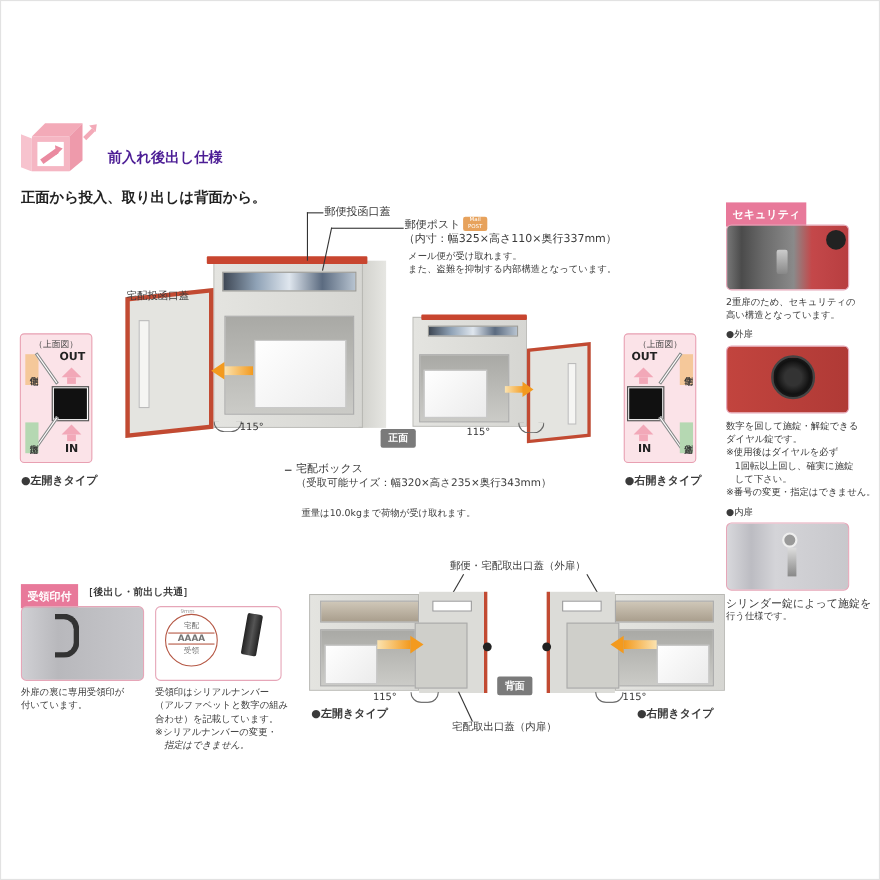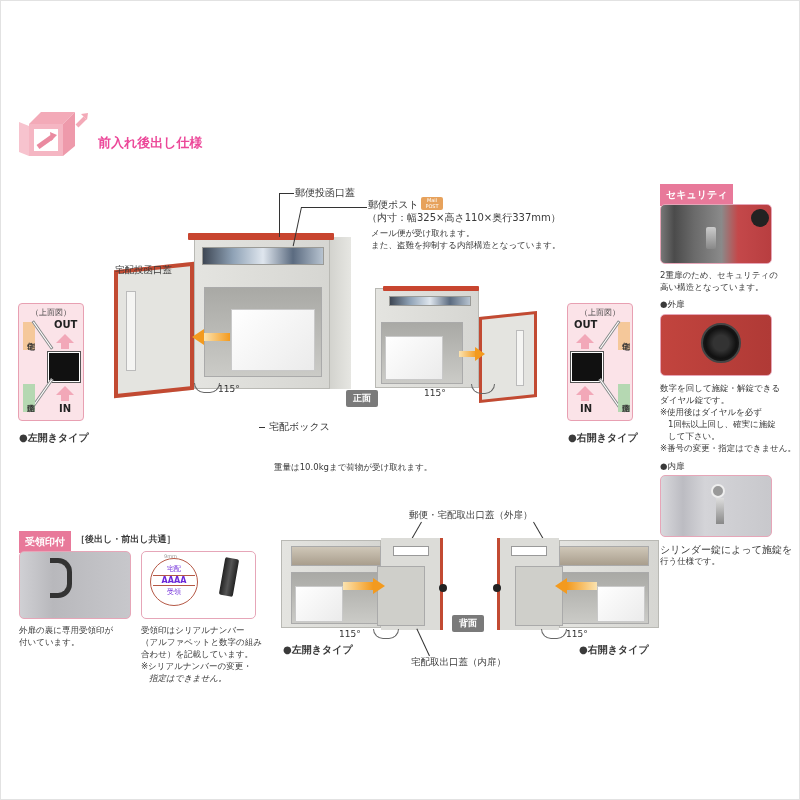--- a/index.html
+++ b/index.html
@@ -2,21 +2,21 @@
 <html><head>
 <meta charset="utf-8">
 <style>
   * { box-sizing: border-box; margin: 0; padding: 0; }
   html, body { width: 800px; height: 800px; background: #ffffff; overflow: hidden; }
   body { font-family: "DejaVu Sans", "Liberation Sans", sans-serif; color: #333; position: relative; }
   .page { position: absolute; left: 0; top: 0; width: 800px; height: 800px; border: 1px solid #e2e2e2; }
   .abs { position: absolute; }
   .t { font-size: 9px; line-height: 13px; color: #3a3a3a; white-space: nowrap; text-align: center; }
   .tb { font-weight: bold; }
-  .h1 { font-size: 13px; font-weight: bold; color: #ec4899; }
+  .h1 { font-size: 13px; font-weight: bold; color: #4c1d95; }
   .h2 { font-size: 13px; font-weight: bold; color: #222; }
   .badge-pink { background: #e8799a; color: #fff; font-weight: bold; font-size: 10px; padding: 4px 6px; }
   .badge-gray { background: #7a7a7a; color: #fff; font-size: 9px; font-weight: bold; padding: 2px 7px; border-radius: 2px; }
   .photo { border: 1.5px solid #e6a6b8; border-radius: 5px; overflow: hidden; }
   .leader { position: absolute; background: #333; }
 
   
   .cab-body { position: absolute; background: linear-gradient(90deg,#e4e4e0,#d6d6d2); border: 1px solid #b9b9b4; }
   .cab-side { position: absolute; background: linear-gradient(90deg,#cfcfca,#e6e6e2); }
   .cab-lid { position: absolute; background: #c8452f; border-radius: 1px; }
@@ -53,20 +53,21 @@
       <rect x="10" y="20" width="34" height="32" fill="#f5b6c3"></rect>
       <rect x="15" y="25" width="24" height="22" fill="#fff"></rect>
       <polygon points="0,18 10,22 10,52 0,48" fill="#f7c3ce"></polygon>
       <path d="M19 43 L33 33" stroke="#ea8aa0" stroke-width="5"></path>
       <polygon points="31,28 38,31 32,37" fill="#ea8aa0"></polygon>
       <path d="M58 22 L66 14" stroke="#f3aab8" stroke-width="4"></path>
       <polygon points="62,10 69,9 68,16" fill="#f3aab8"></polygon>
     </svg>
   </div>
   <div class="abs h1" style="left:97px;top:133px;">前入れ後出し仕様</div>
+  <div class="abs h2" style="left:18px;top:170px;">正面から投入、取り出しは背面から。</div>
 
   <div class="topview" style="left:17px;top:302px;">
     <div class="tv-title">（上面図）</div>
     <div class="tv-tag" style="left:4px;top:18px;background:#f5c89a;writing-mode:vertical-rl;height:28px;">住宅側</div>
     <div class="tv-out" style="left:35px;top:15px;">OUT</div>
     <div class="tv-up" style="left:37px;top:30px;"></div>
     <div class="tv-stem" style="left:42px;top:39px;height:6px;"></div>
     <div class="tv-door" style="left:22px;top:14px;transform:rotate(-35deg);"></div>
     <div class="tv-box" style="left:29px;top:48px;"></div>
     <div class="tv-door" style="left:22px;top:72px;transform:rotate(35deg);"></div>
@@ -115,20 +116,21 @@
     <div class="arrow-orange" style="left:88px;top:67px;width:18px;height:6px;background:linear-gradient(90deg,#f39a1e,#fbe3b0);transform:scaleX(-1);"></div>
     <div class="arrow-head-r" style="left:104px;top:63px;border-top-width:7px;border-bottom-width:7px;border-left-width:10px;"></div>
     <div class="arc" style="left:100px;top:100px;width:24px;height:10px;"></div>
   </div>
   <div class="abs badge-gray" style="left:345px;top:389px;">正面</div>
   <div class="abs angle" style="left:423px;top:387px;">115°</div>
 
   <div class="leader" style="left:262px;top:420px;width:1px;height:-10px;"></div>
   <div class="leader" style="left:258px;top:426px;width:6px;height:1px;"></div>
   <div class="abs t" style="left:268px;top:419px;font-size:10px;">宅配ボックス</div>
+  <div class="abs t" style="left:268px;top:432px;font-size:9.5px;">（受取可能サイズ：幅320×高さ235×奥行343mm）</div>
   <div class="abs t" style="left:273px;top:460px;font-size:8.5px;">重量は10.0kgまで荷物が受け取れます。</div>
 
   <div class="topview" style="left:566px;top:302px;">
     <div class="tv-title">（上面図）</div>
     <div class="tv-out" style="left:6px;top:15px;">OUT</div>
     <div class="tv-tag" style="left:50px;top:18px;background:#f5c89a;writing-mode:vertical-rl;height:28px;">住宅側</div>
     <div class="tv-up" style="left:8px;top:30px;"></div>
     <div class="tv-stem" style="left:13px;top:39px;height:6px;"></div>
     <div class="tv-door" style="left:40px;top:14px;transform:rotate(35deg);"></div>
     <div class="tv-box" style="left:3px;top:48px;"></div>
@@ -168,21 +170,21 @@
   <div class="abs t" style="left:659px;top:554px;font-size:8.5px;">行う仕様です。</div>
 
   <div class="abs badge-pink" style="left:18px;top:530px;">受領印付</div>
   <div class="abs t tb" style="left:75px;top:532px;font-size:9px;">［後出し・前出し共通］</div>
 
   <div class="abs photo" style="left:18px;top:550px;width:112px;height:68px;background:linear-gradient(90deg,#d0d0d4,#b8b8bc 30%,#c7c7cb 100%);">
     <div class="abs" style="left:30px;top:6px;width:22px;height:40px;border:5px solid #333;border-left:none;border-radius:0 14px 14px 0;"></div>
   </div>
   <div class="abs photo" style="left:140px;top:550px;width:115px;height:68px;background:#fff;">
     <div class="abs" style="left:22px;top:1px;font-size:5px;color:#999;">9mm</div>
-    <div class="abs" style="left:8px;top:6px;width:48px;height:48px;border:1.5px solid #b55845;border-radius:50%;text-align:center;color:#6d28d9;">
+    <div class="abs" style="left:8px;top:6px;width:48px;height:48px;border:1.5px solid #b55845;border-radius:50%;text-align:center;color:#737373;">
       <div style="font-size:7px;margin-top:5px;">宅配</div>
       <div style="font-size:8px;font-weight:bold;border-top:1px solid #b55845;border-bottom:1px solid #b55845;margin:1px 2px;">AAAA</div>
       <div style="font-size:7px;">受領</div>
     </div>
     <div class="abs" style="left:80px;top:6px;width:14px;height:38px;background:linear-gradient(90deg,#222,#555,#222);transform:rotate(10deg);border-radius:2px;"></div>
   </div>
   <div class="abs t" style="left:18px;top:623px;font-size:8.5px;">外扉の裏に専用受領印が</div>
   <div class="abs t" style="left:18px;top:635px;font-size:8.5px;">付いています。</div>
   <div class="abs t" style="left:140px;top:623px;font-size:8.5px;">受領印はシリアルナンバー</div>
   <div class="abs t" style="left:140px;top:635px;font-size:8.5px;">（アルファベットと数字の組み</div>

